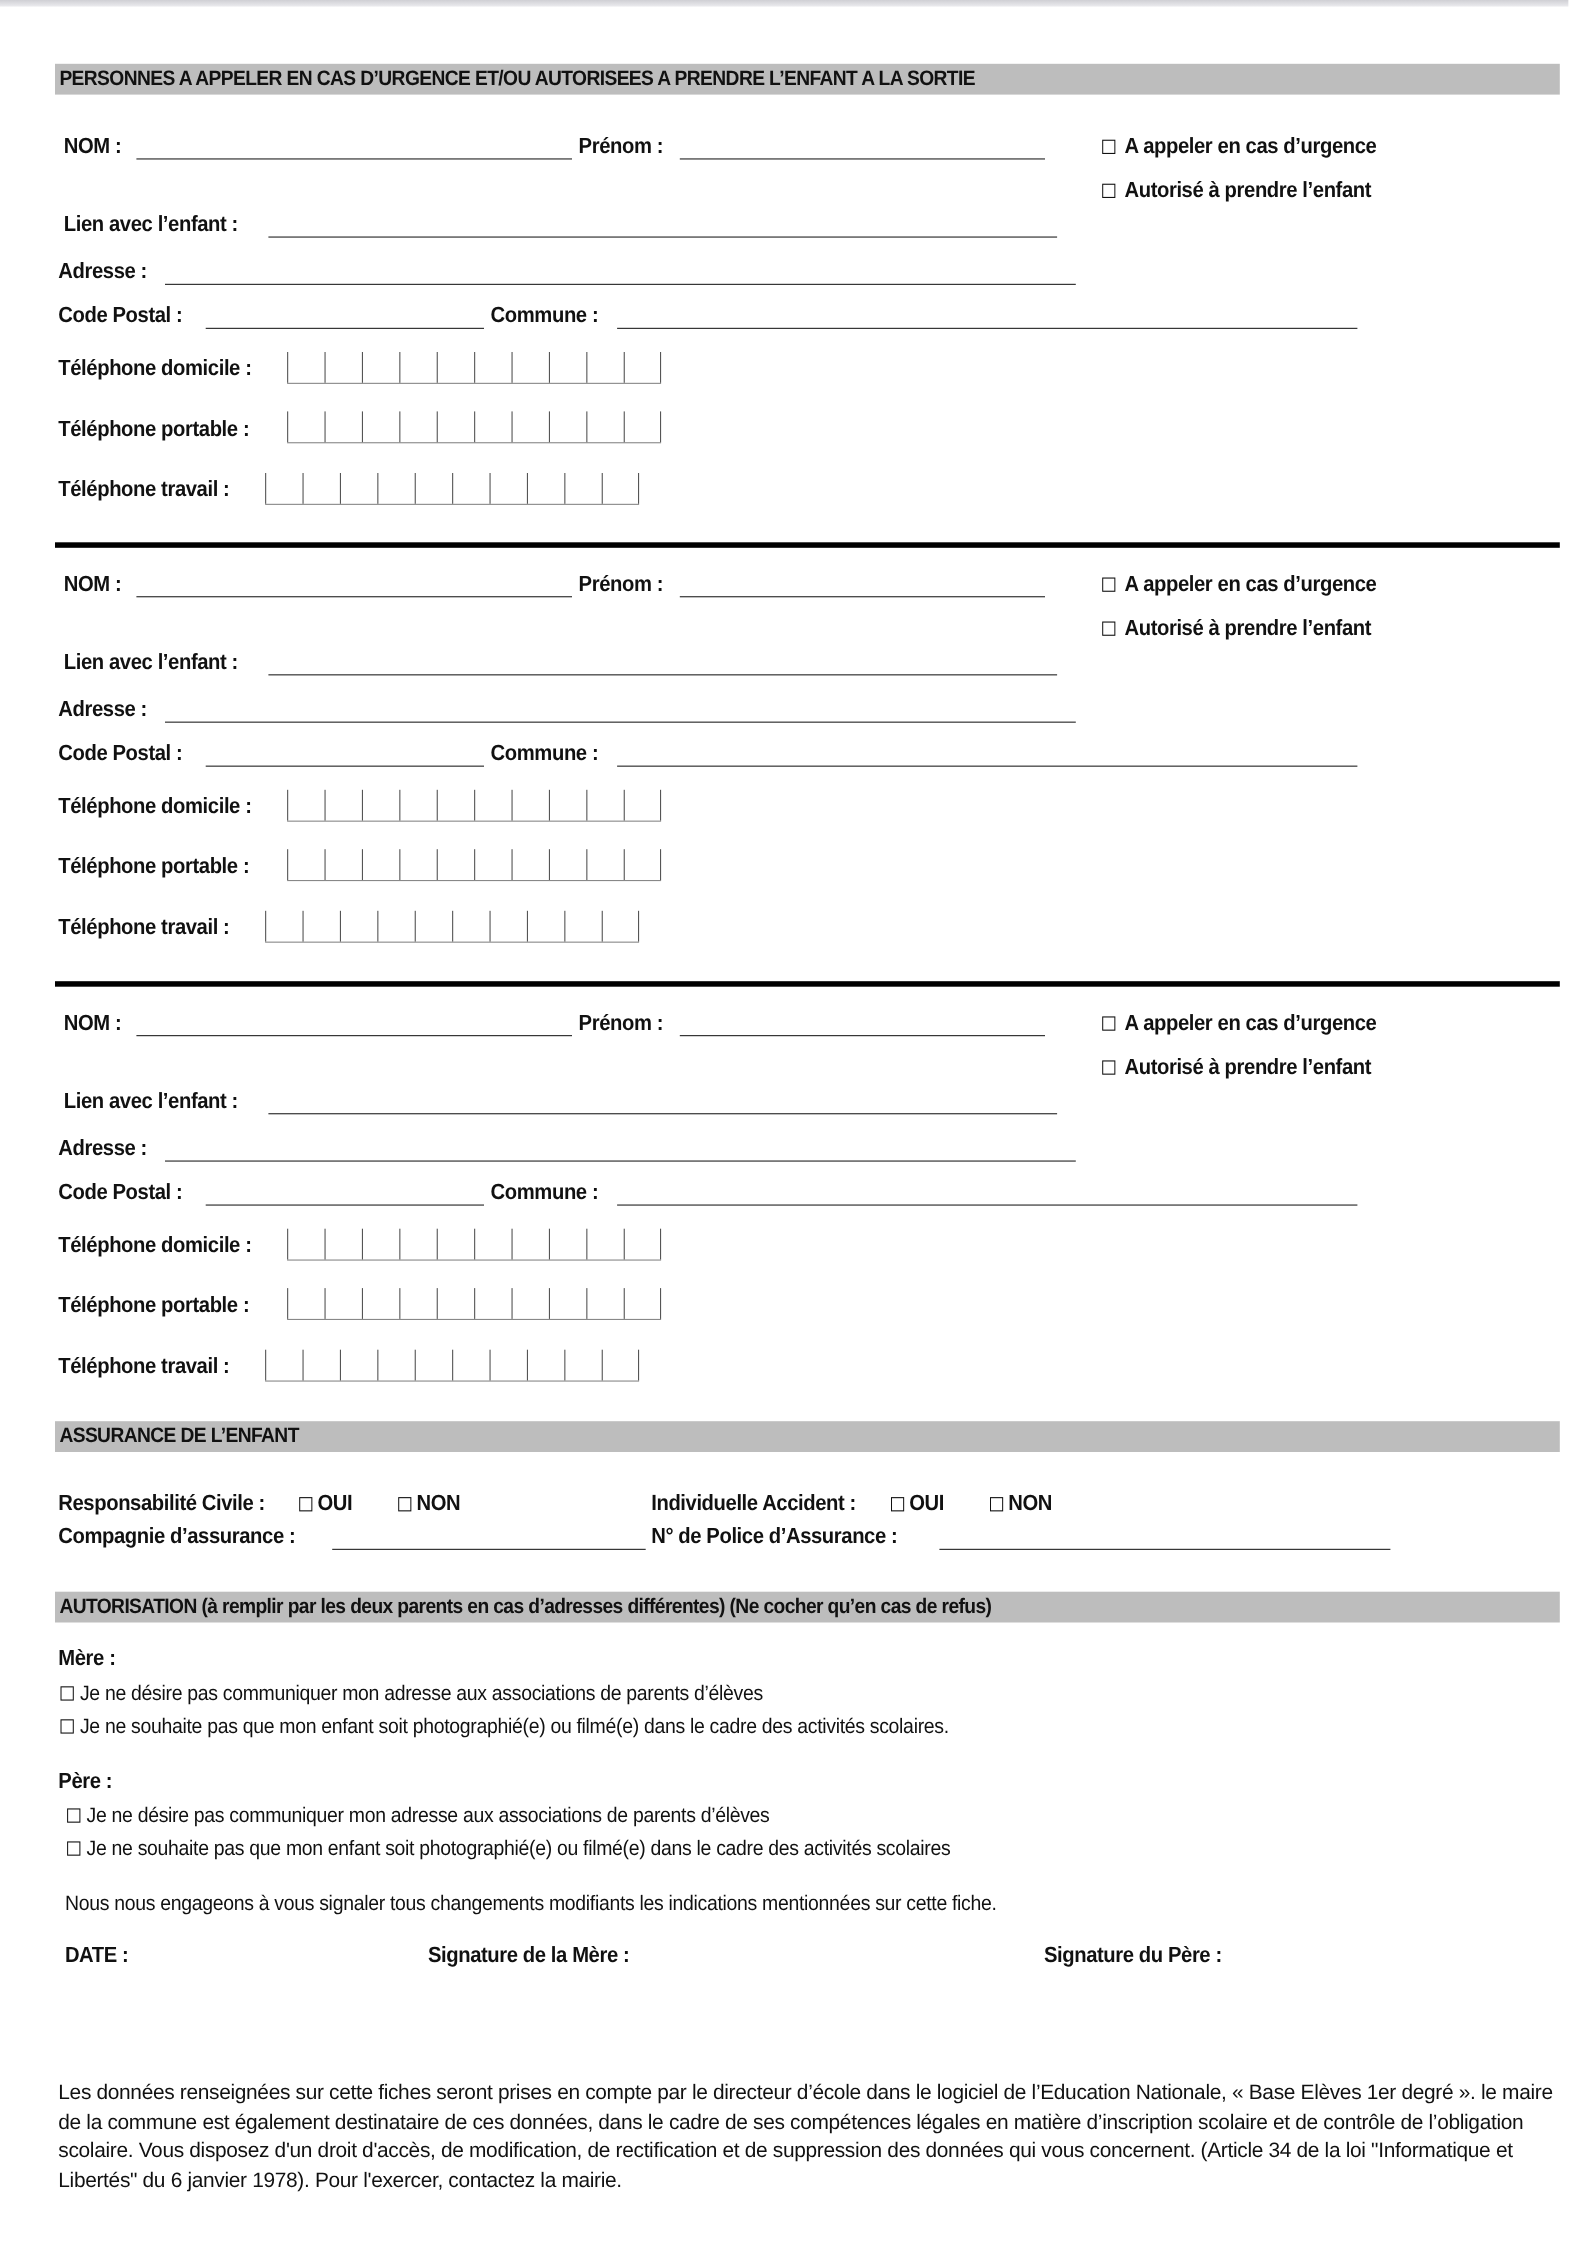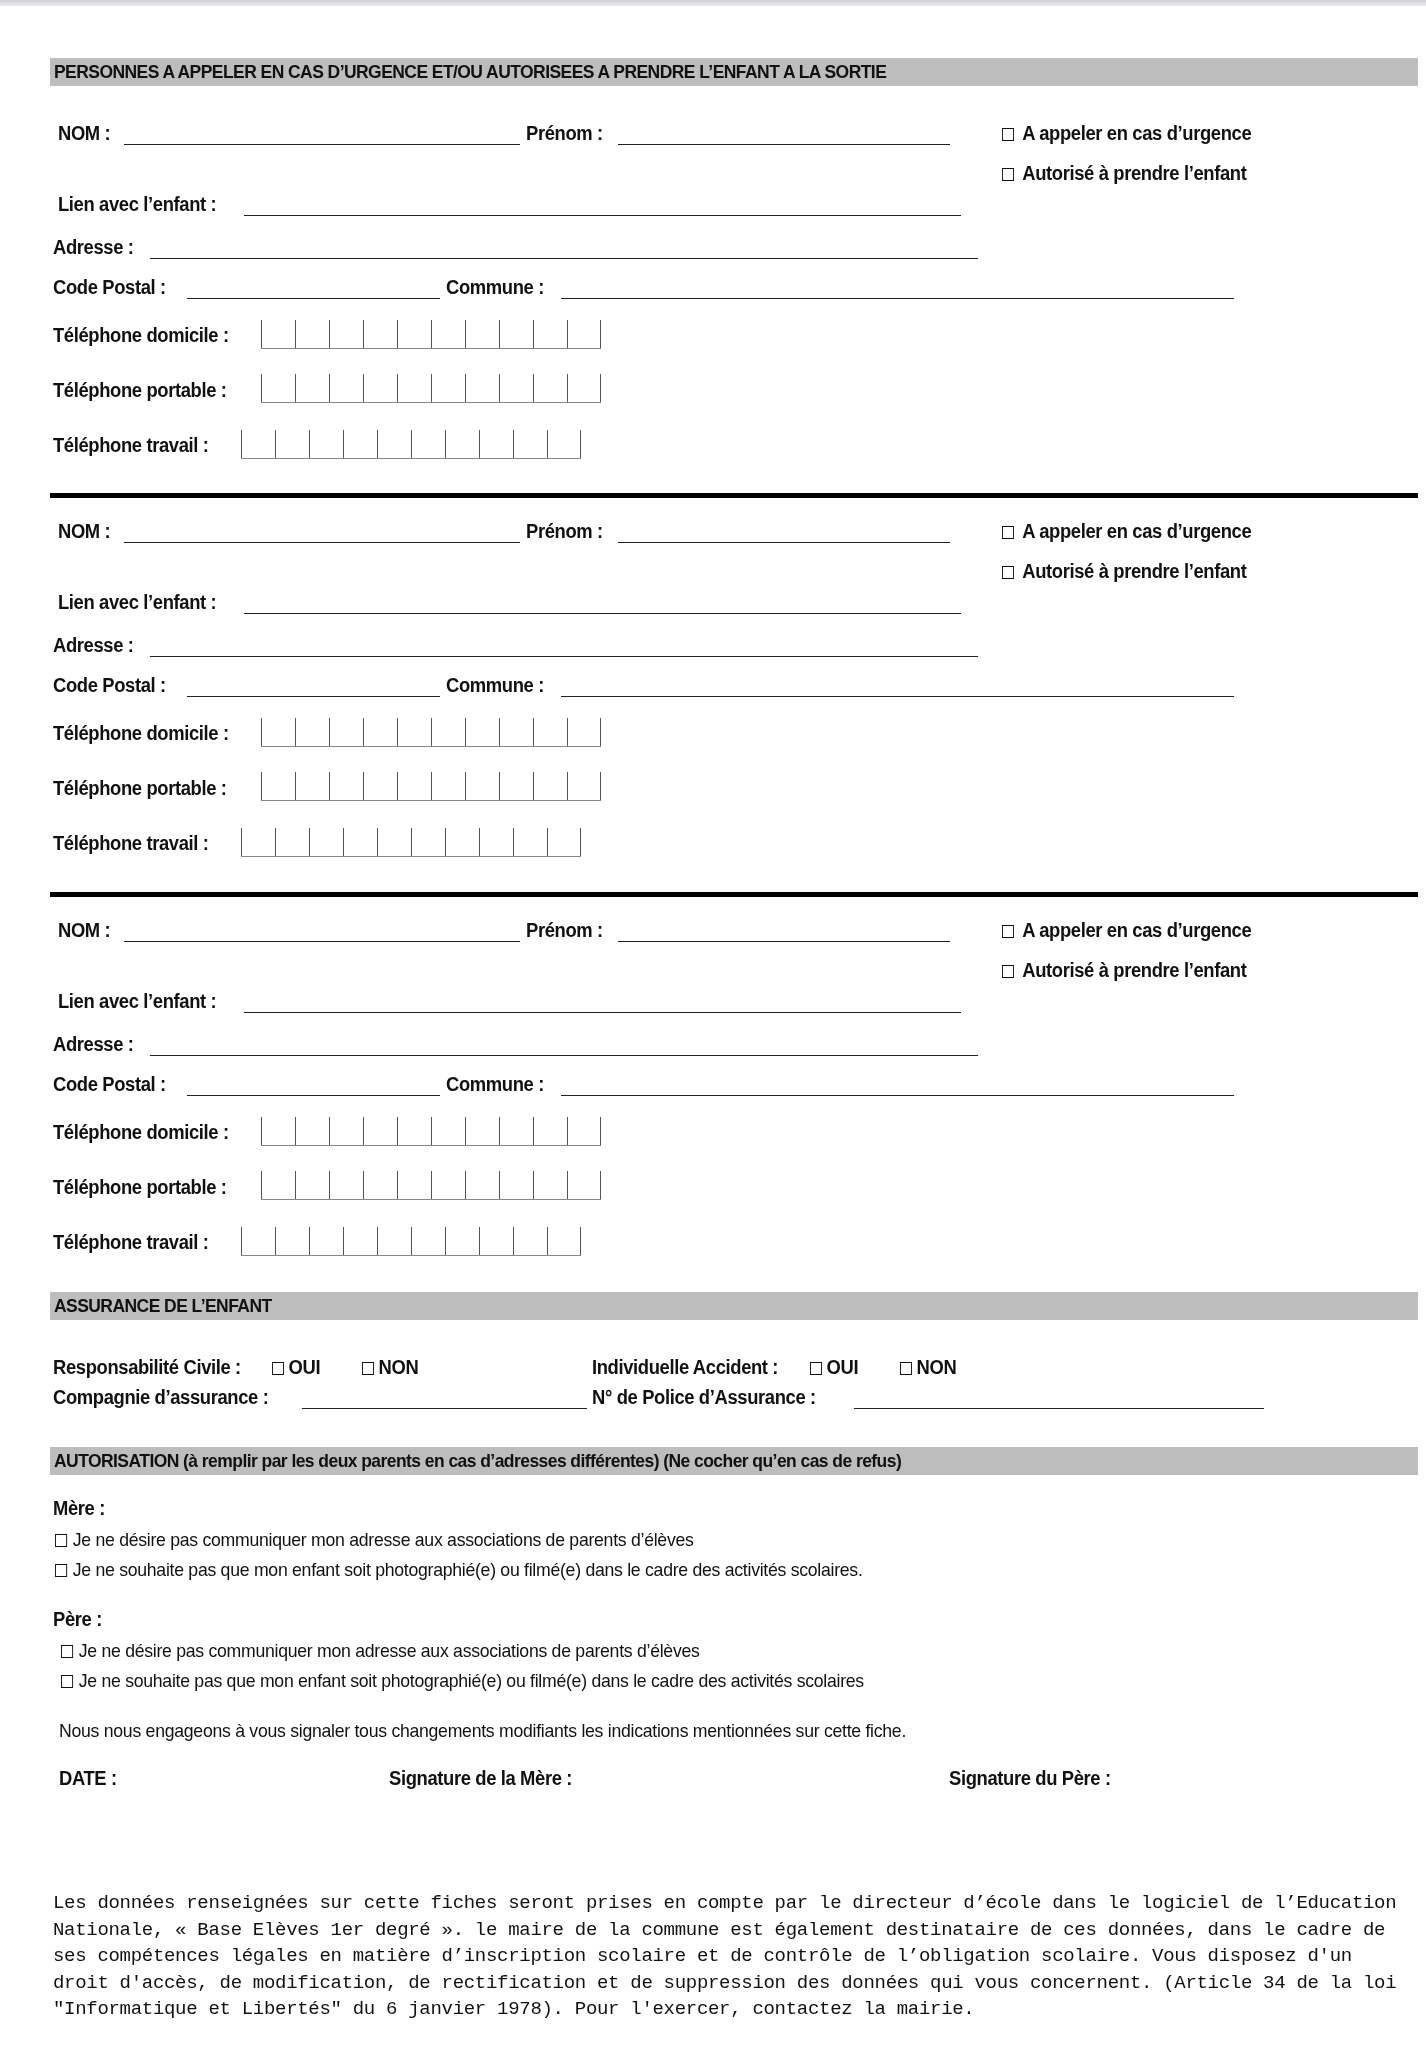--- a/index.html
+++ b/index.html
@@ -11,21 +11,21 @@
   .band span{position:absolute;left:4px;top:3px;font-weight:bold;font-size:19px;letter-spacing:-0.6px;transform:scaleX(0.92);transform-origin:left center;}
   .lbl{font-weight:bold;font-size:20px;letter-spacing:-0.4px;transform:scaleX(0.92);transform-origin:left center;}
   .reg{font-size:19px;letter-spacing:-0.3px;transform:scaleX(0.93);transform-origin:left center;}
   .line{position:absolute;height:0;border-bottom:1.5px solid #222;}
   .divider{position:absolute;left:50px;width:1368px;height:5px;background:#000;}
   .cb{display:inline-block;width:13px;height:13px;border:1.6px solid #111;box-sizing:border-box;vertical-align:-1px;margin-right:9px;background:#fff;}
   .phone{position:absolute;height:28px;display:flex;border-bottom:1.5px solid #888;}
   .phone .cell{width:34px;height:28px;border-left:1.5px solid #555;box-sizing:border-box;}
   .phone .cell:last-child{border-right:1.5px solid #555;}
   .block{position:absolute;left:0;width:1426px;height:380px;}
-  .footer{position:absolute;left:53px;top:1890px;width:1360px;font-size:19px;line-height:26.5px;letter-spacing:-0.3px;font-family:Liberation Mono, monospace;}
+  .footer{position:absolute;left:53px;top:1890px;width:1360px;font-size:19px;line-height:26.5px;letter-spacing:-0.3px;}
 </style>
 </head>
 <body>
 
 <div class="topbar"></div>
 
 <div class="band" style="top:58px;text-decoration:underline;">
   <span>PERSONNES A APPELER EN CAS D’URGENCE ET/OU AUTORISEES A PRENDRE L’ENFANT A LA SORTIE</span>
 </div>
 

